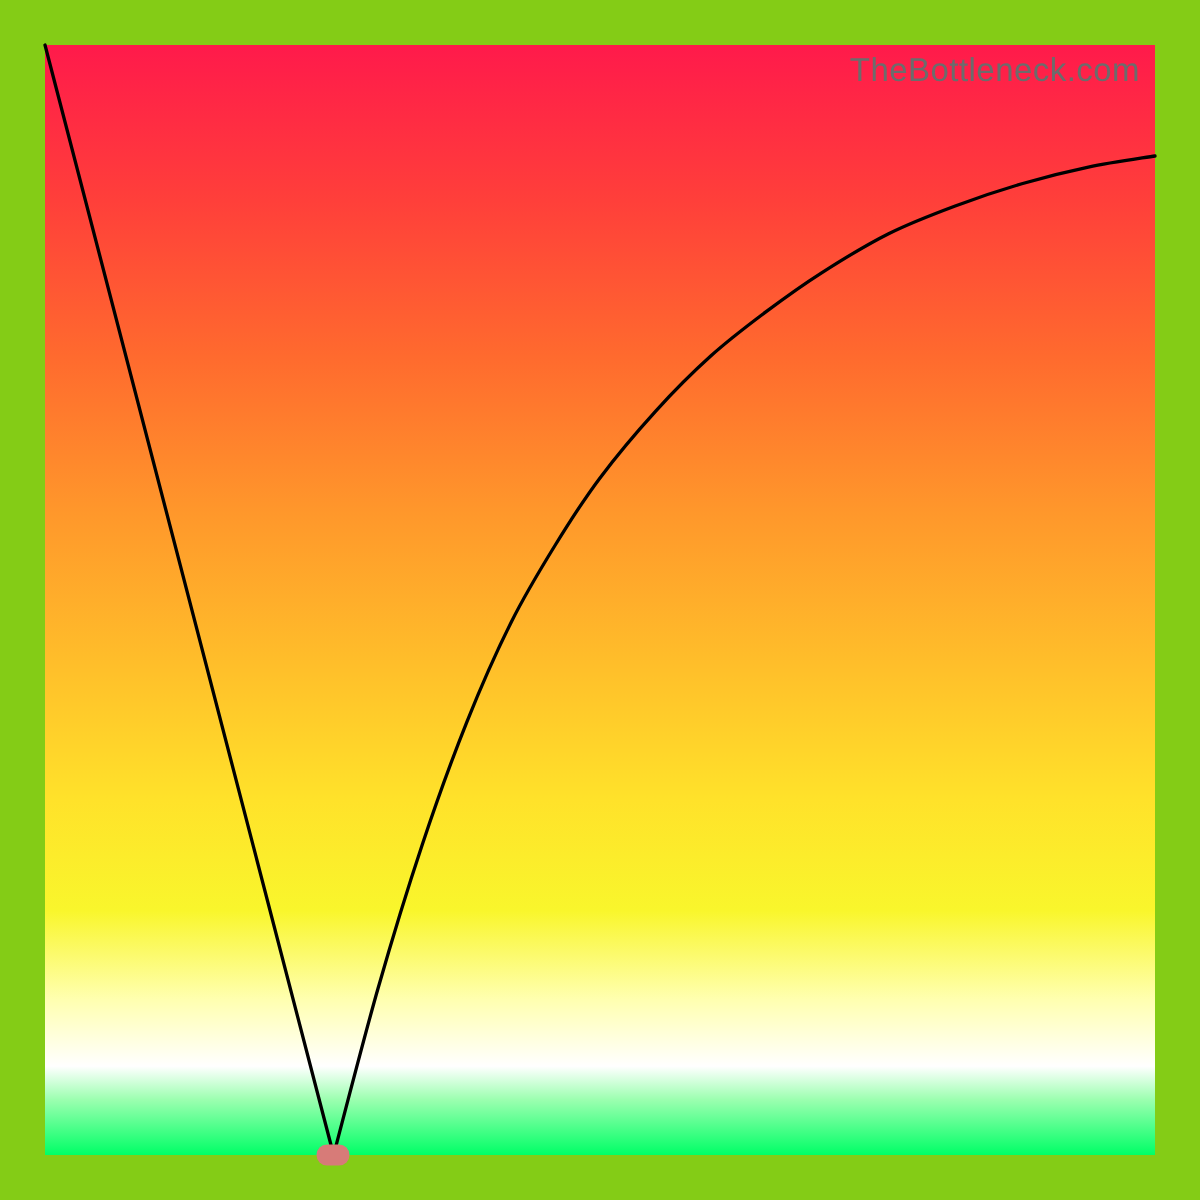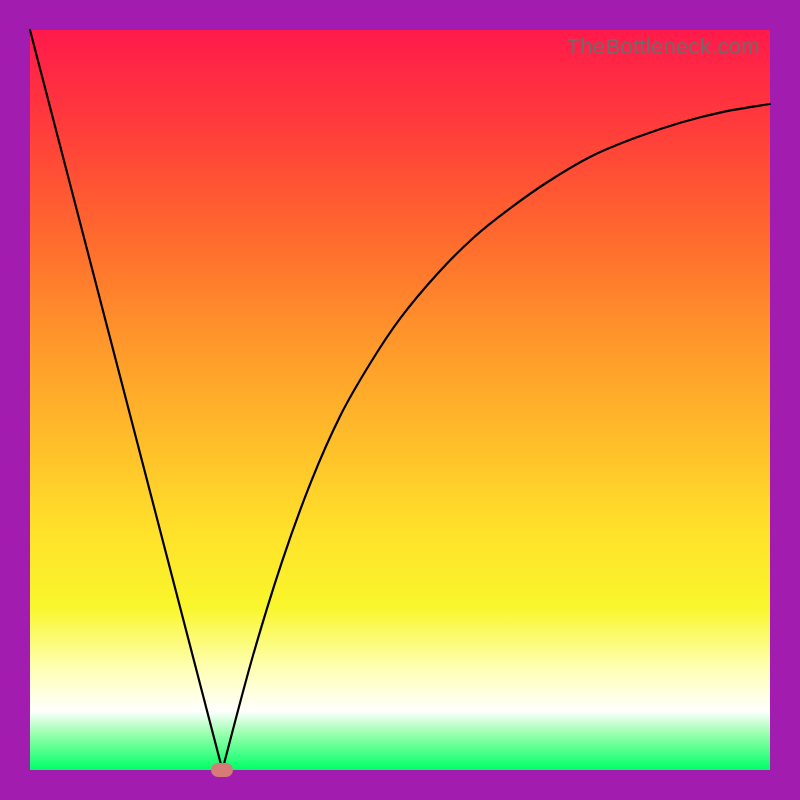--- a/index.html
+++ b/index.html
@@ -8,21 +8,21 @@
     width: 800px;
     height: 800px;
     overflow: hidden;
     background: #000;
     font-family: Arial, Helvetica, sans-serif;
   }
   .frame {
     position: relative;
     width: 800px;
     height: 800px;
-    background: #a21caf;
+    background: #84cc16;
   }
   .plot-area {
     position: absolute;
     left: 30px;
     top: 30px;
     width: 740px;
     height: 740px;
     background: linear-gradient(
       to bottom,
       #ff1a4b 0%,

